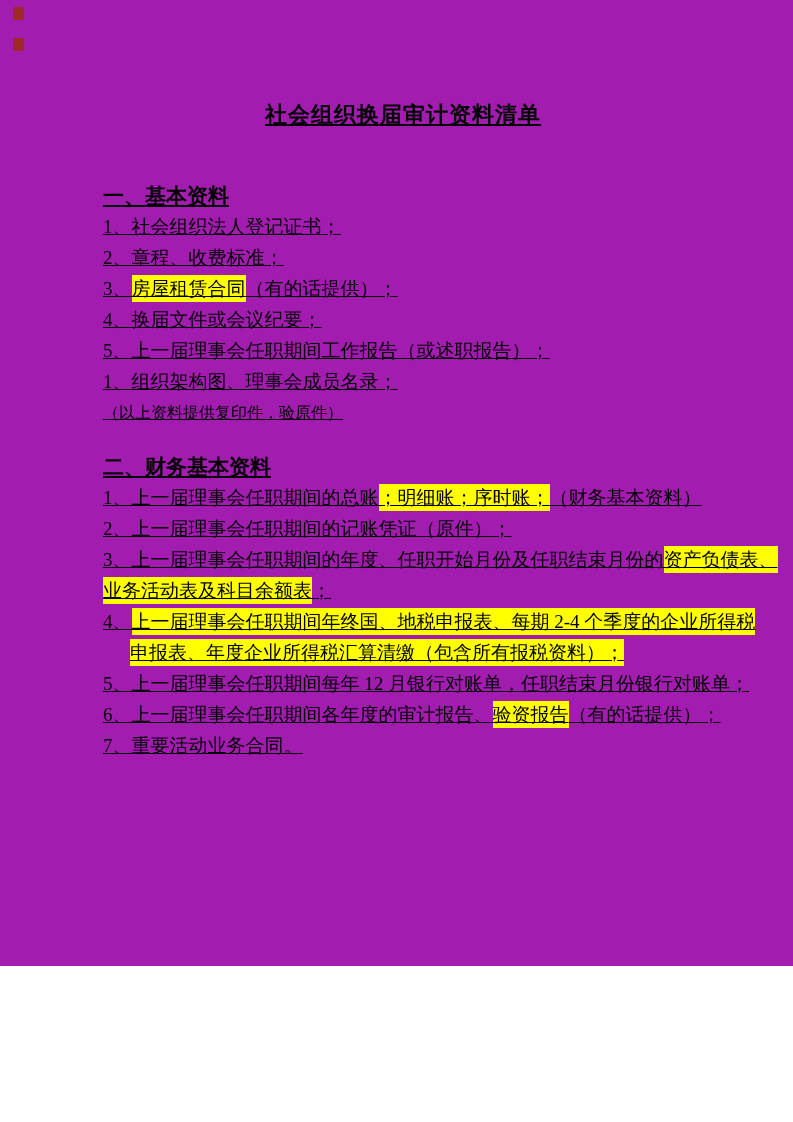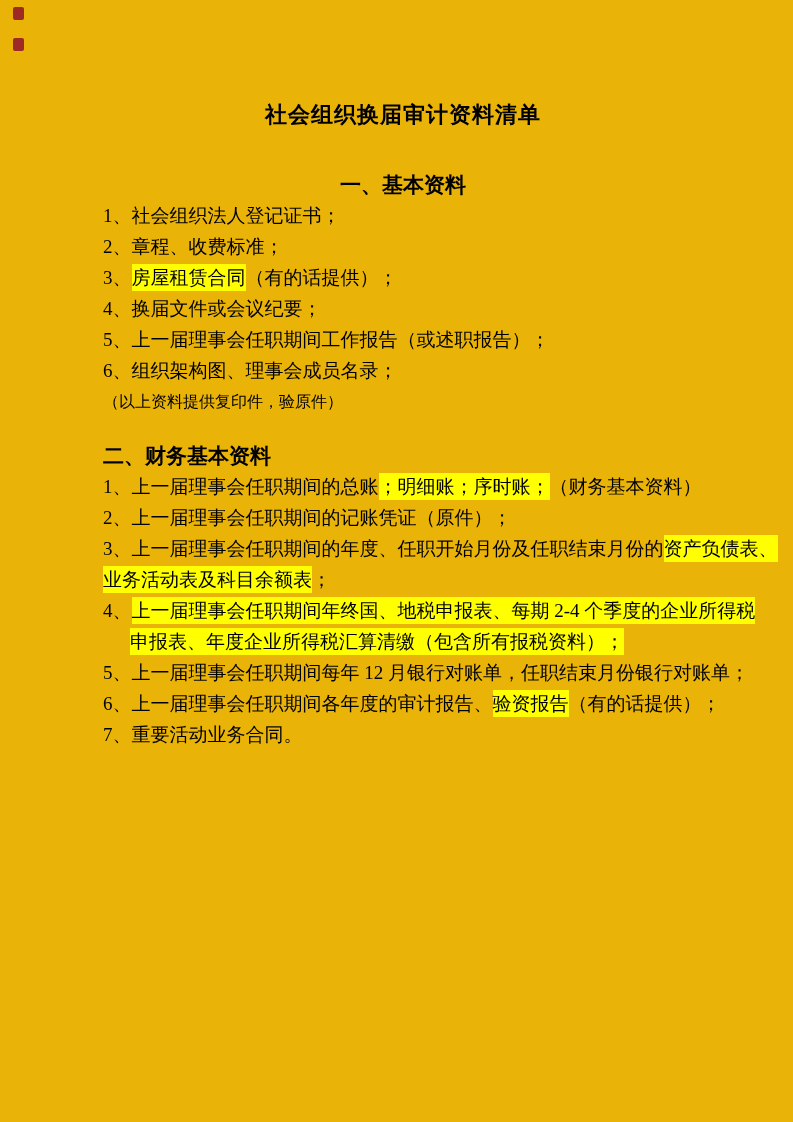--- a/index.html
+++ b/index.html
@@ -1,25 +1,26 @@
 <!DOCTYPE html>
 <html><head>
 <meta charset="utf-8">
 <style>
   html, body { margin: 0; padding: 0; background: #ffffff; }
   .page {
     position: relative;
     width: 793px;
-    height: 1122px;
-    background: #eab308;
+    height: 966px;
+    background: #a21caf;
     overflow: hidden;
     box-sizing: border-box;
     padding: 0 90px 0 103px;
     font-family: "Liberation Serif", "DejaVu Serif", serif;
     color: #000000;
+    text-decoration: underline;
   }
   .red-mark {
     position: absolute;
     left: 13px;
     width: 11px;
     height: 13px;
     background: #9e2a26;
     border-radius: 2px;
   }
   .red-mark.m1 { top: 7px; }
@@ -31,21 +32,21 @@
     line-height: 32px;
     font-weight: bold;
     letter-spacing: 1px;
   }
   h2.sec-heading {
     margin: 0;
     font-size: 21px;
     line-height: 30px;
     font-weight: bold;
   }
-  h2.sec-heading.first { margin-top: 39px; text-align: center; }
+  h2.sec-heading.first { margin-top: 50px; }
   h2.sec-heading.second { margin-top: 24px; }
   p.line {
     margin: 0;
     font-size: 19px;
     line-height: 31px;
     white-space: nowrap;
   }
   p.line.cont-indent { padding-left: 27px; }
   .hl { background: #ffff00; padding: 3px 0; }
   p.note {
@@ -66,21 +67,21 @@
   <h1 class="doc-title">社会组织换届审计资料清单</h1>
 
   <div>
     <h2 class="sec-heading first">一、基本资料</h2>
 
     <p class="line"><span>1、社会组织法人登记证书；</span></p>
     <p class="line"><span>2、章程、收费标准；</span></p>
     <p class="line"><span>3、</span><span class="hl">房屋租赁合同</span><span>（有的话提供）；</span></p>
     <p class="line"><span>4、换届文件或会议纪要；</span></p>
     <p class="line"><span>5、上一届理事会任职期间工作报告（或述职报告）；</span></p>
-    <p class="line"><span>6、组织架构图、理事会成员名录；</span></p>
+    <p class="line"><span>1、组织架构图、理事会成员名录；</span></p>
 
     <p class="note">（以上资料提供复印件，验原件）</p>
   </div>
 
   <div>
     <h2 class="sec-heading second">二、财务基本资料</h2>
 
     <p class="line"><span>1、上一届理事会任职期间的总账</span><span class="hl">；明细账；序时账；</span><span>（财务基本资料）</span></p>
     <p class="line"><span>2、上一届理事会任职期间的记账凭证（原件）；</span></p>
 

